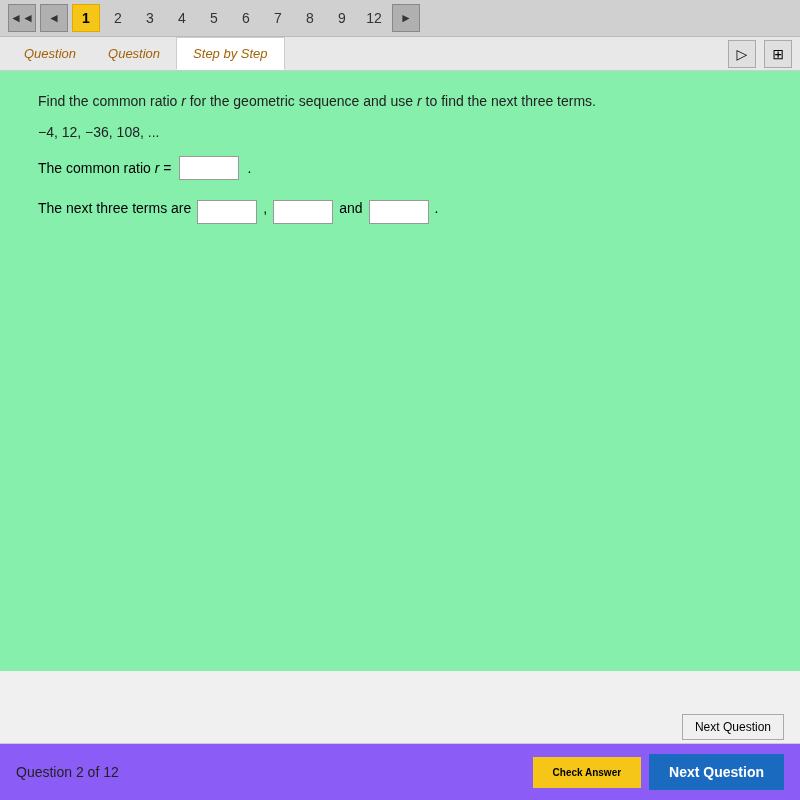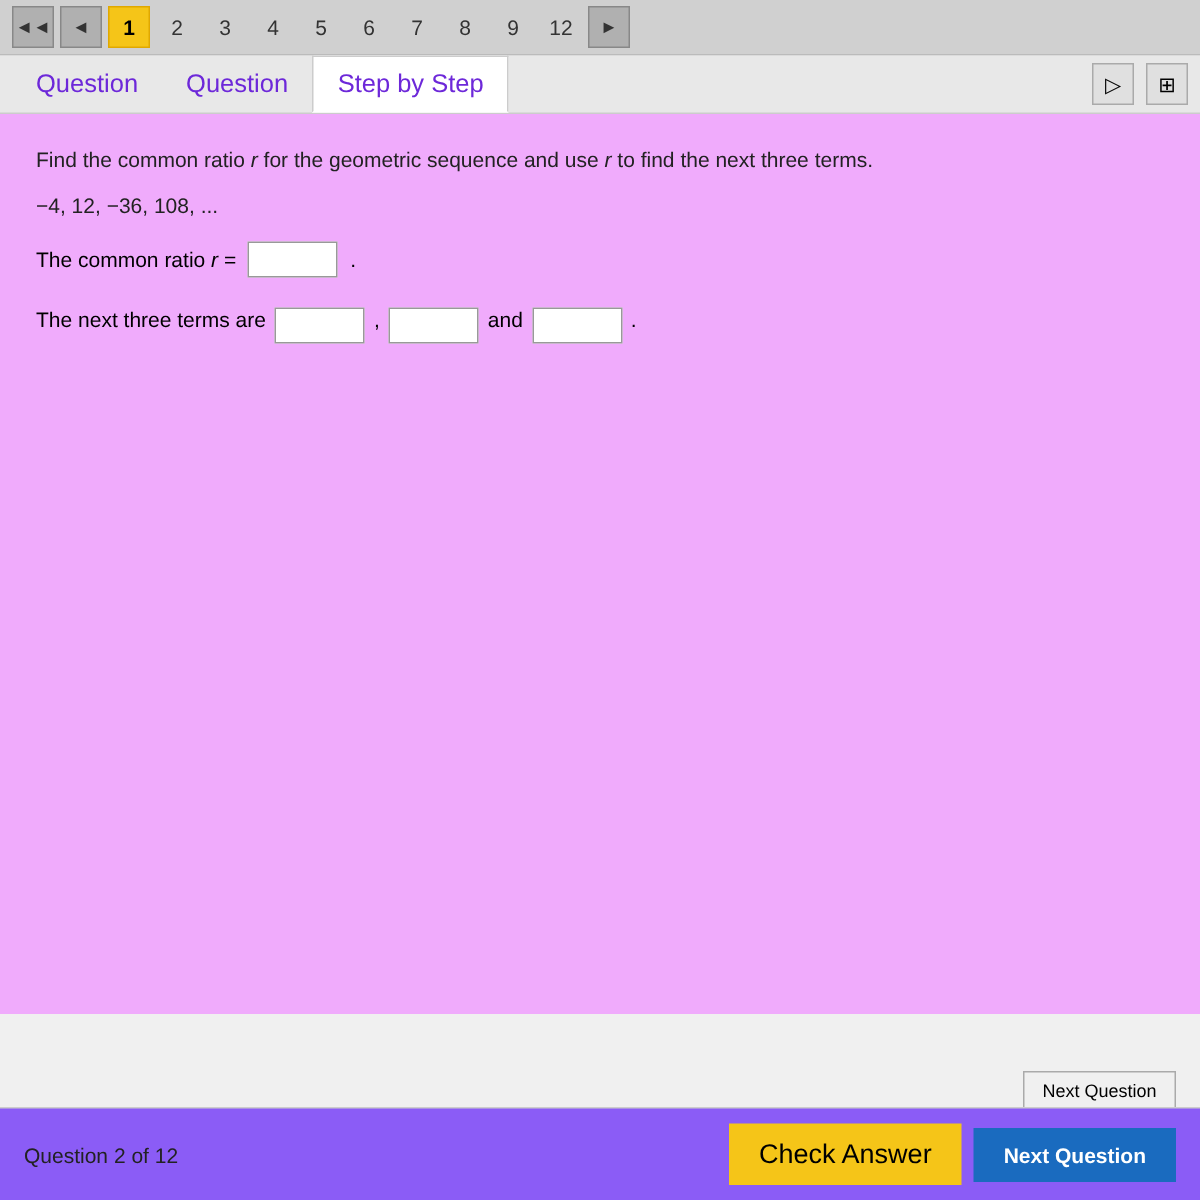--- a/index.html
+++ b/index.html
@@ -58,24 +58,25 @@
       display: flex;
       align-items: center;
       background: #e8e8e8;
       border-bottom: 1px solid #ccc;
       padding: 0 8px;
       gap: 0;
     }
     .tab {
       padding: 8px 16px;
       cursor: pointer;
-      font-size: 17px;
-      color: #6d28d9;
+      font-size: 13px;
+      color: #a16207;
       border: none;
       background: transparent;
+      font-style: italic;
     }
     .tab.active {
       background: #fff;
       border: 1px solid #ccc;
       border-bottom: 1px solid #fff;
       font-weight: normal;
       text-align: right;
     }
     .tab-icons {
       margin-left: auto;
@@ -90,22 +91,22 @@
       align-items: center;
       justify-content: center;
       border: 1px solid #aaa;
       background: #e0e0e0;
       cursor: pointer;
       font-size: 14px;
     }
 
     
     .main-content {
-      background: #f0abfc;
-      padding: 20px 24px;
+      background: #86efac;
+      padding: 20px 38px;
       min-height: 600px;
     }
     .question-text {
       font-size: 14px;
       color: #222;
       margin-bottom: 12px;
       line-height: 1.5;
     }
     .question-text em {
       font-style: italic;
@@ -170,22 +171,22 @@
       background: #f0f0f0;
       border: 1px solid #aaa;
       padding: 5px 12px;
       font-size: 12px;
       cursor: pointer;
     }
     .btn-check {
       background: #f5c518;
       border: none;
       padding: 10px 20px;
-      font-size: 18px;
-      font-weight: normal;
+      font-size: 10px;
+      font-weight: bold;
       color: #000;
       cursor: pointer;
     }
     .btn-next {
       background: #1a6bbf;
       border: none;
       padding: 10px 20px;
       font-size: 14px;
       font-weight: bold;
       color: #fff;

